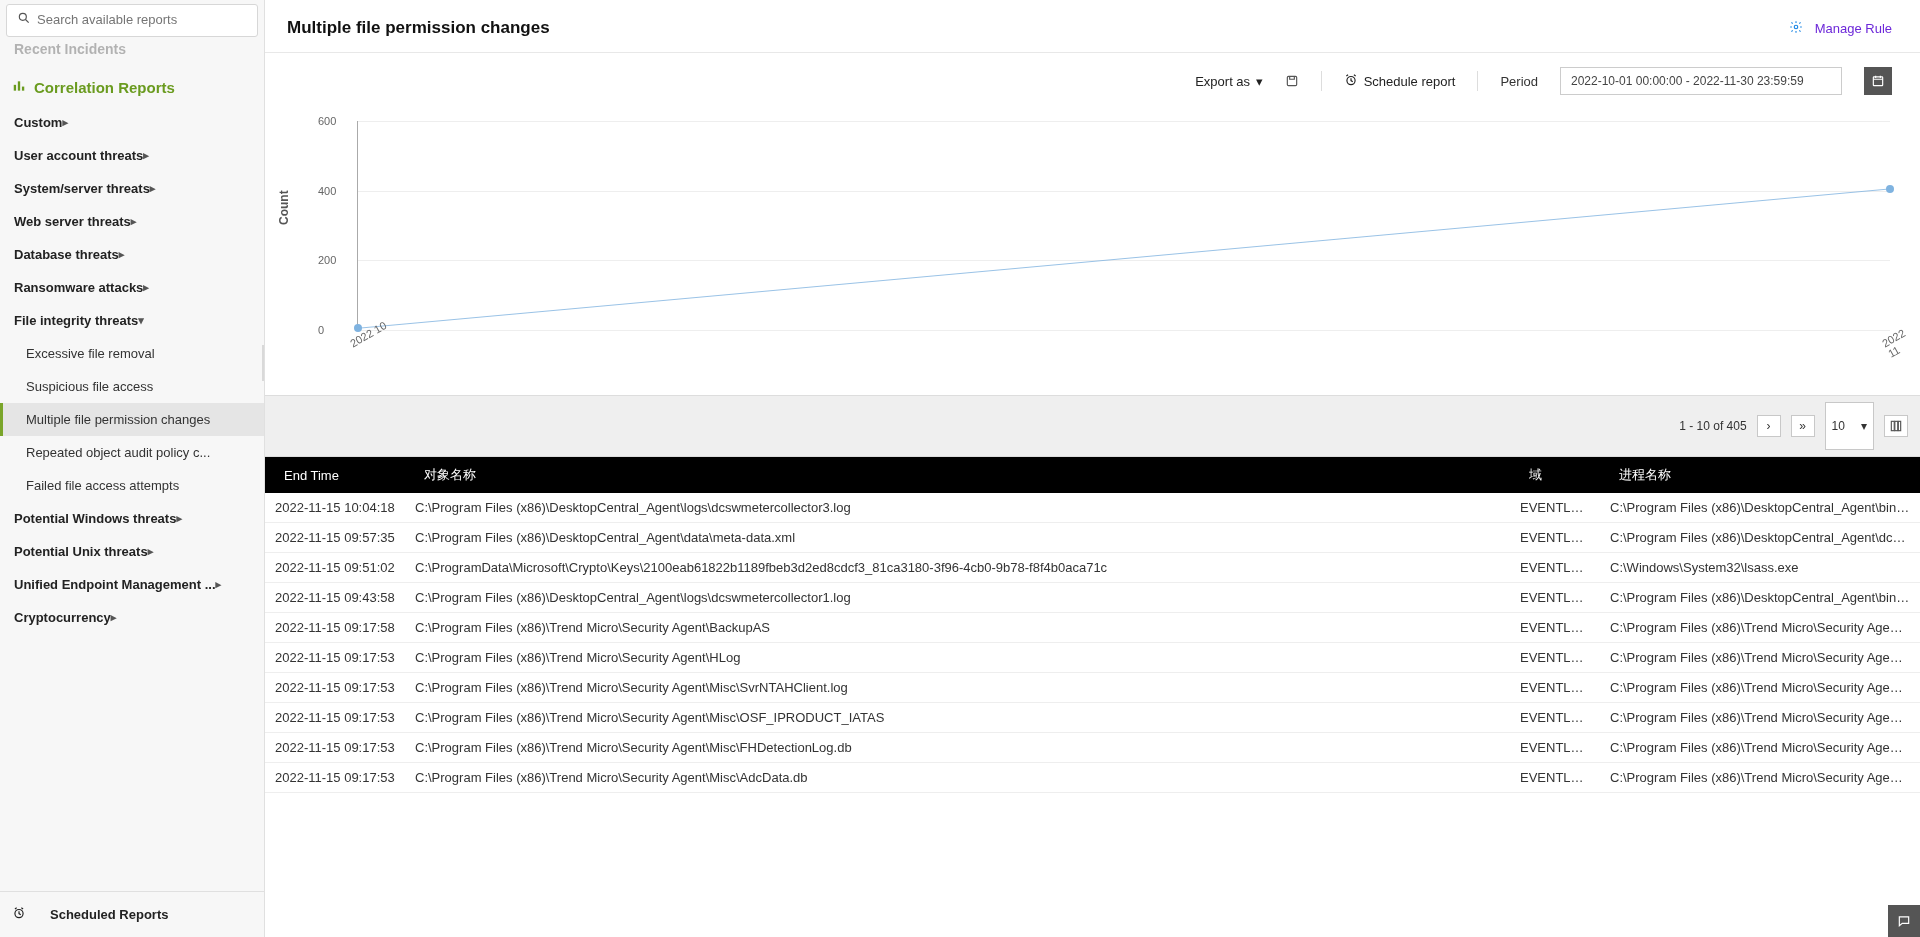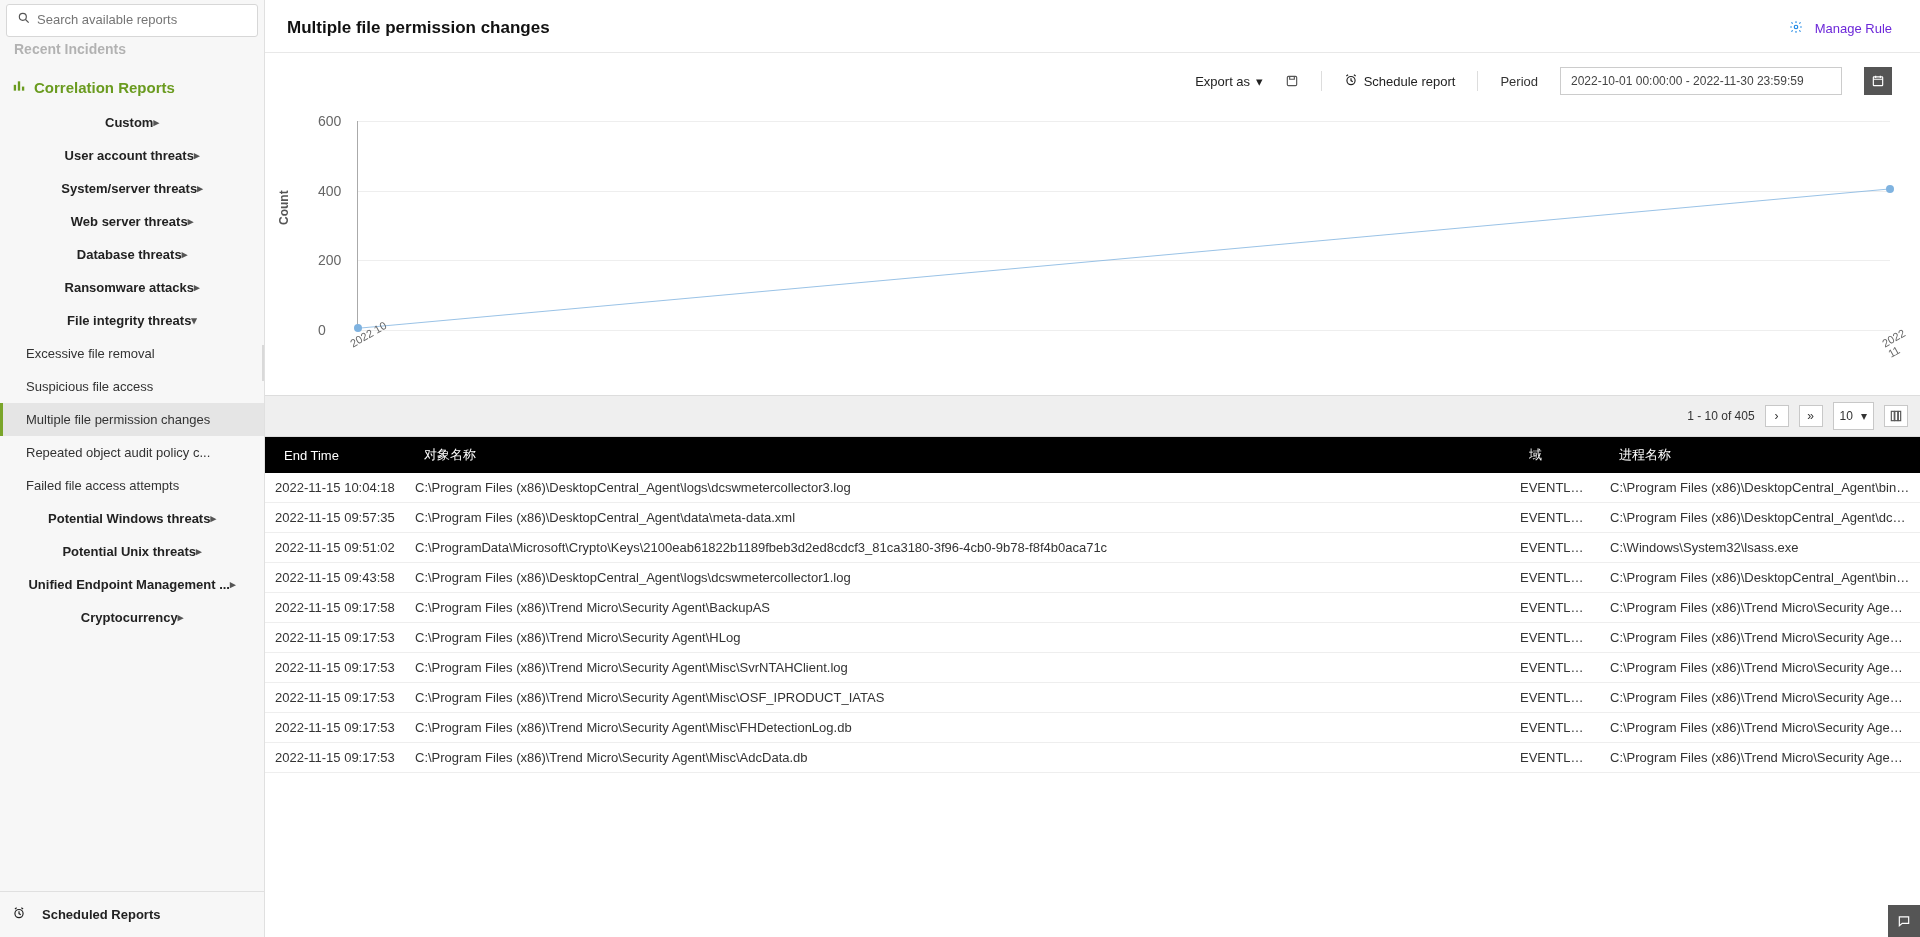--- a/index.html
+++ b/index.html
@@ -6,52 +6,52 @@
 body{background:#fff;color:#333;font-size:13px;overflow:hidden}
 .app{display:flex;height:937px;width:1920px;position:relative}
 
 
 .sidebar{width:265px;background:#f7f7f7;border-right:1px solid #e0e0e0;display:flex;flex-direction:column;overflow:hidden;position:relative}
 .search-wrap{padding:6px 10px 8px;border-bottom:1px solid #e5e5e5;display:flex;align-items:center;gap:6px;background:#fff;margin:4px 6px 4px 6px;border-radius:3px;border:1px solid #d7d7d7}
 .search-wrap input{border:none;outline:none;flex:1;font-size:13px;color:#555;background:transparent}
 .sb-body{flex:1;overflow:auto;padding-top:4px}
 .recent{font-weight:600;color:#333;padding:12px 10px 12px 14px;font-size:14px;opacity:.35;margin-top:-16px}
 .section-title{display:flex;align-items:center;gap:8px;color:#6a9b1f;font-weight:700;font-size:15px;padding:10px 10px 10px 12px}
-.cat{display:flex;align-items:center;justify-content:center;padding:9px 14px;cursor:pointer;font-weight:600;color:#222}
+.cat{display:flex;align-items:center;justify-content:flex-start;padding:9px 14px;cursor:pointer;font-weight:600;color:#222}
 .cat .chev{font-size:11px;color:#555}
 .sub{padding:9px 14px 9px 26px;cursor:pointer;color:#333}
 .sub.active{background:#e5e5e5;border-left:3px solid #7aa52a;padding-left:23px}
-.sb-footer{border-top:1px solid #e0e0e0;padding:14px 12px;display:flex;align-items:center;gap:16px;font-weight:600;color:#222}
+.sb-footer{border-top:1px solid #e0e0e0;padding:14px 12px;display:flex;align-items:center;gap:24px;font-weight:600;color:#222}
 .handle{position:absolute;right:-8px;top:345px;width:10px;height:36px;background:#d9d9d9;border-radius:0 4px 4px 0;cursor:pointer}
 
 
 .main{flex:1;display:flex;flex-direction:column;overflow:hidden}
 .hdr{display:flex;align-items:center;justify-content:space-between;padding:18px 28px 14px 22px;border-bottom:1px solid #e8e8e8}
 .hdr h1{font-size:17px;font-weight:700;color:#111}
 .manage{display:flex;align-items:center;gap:12px;color:#6d28d9;cursor:pointer;font-size:13px}
 
 .toolbar{display:flex;align-items:center;justify-content:flex-end;gap:22px;padding:14px 28px 10px}
 .tb-item{display:flex;align-items:center;gap:6px;cursor:pointer;color:#222}
 .sep{width:1px;height:20px;background:#ddd}
 .period-input{width:282px;border:1px solid #ccc;padding:6px 10px;color:#444;font-size:12px;background:#fff}
 .cal-btn{width:28px;height:28px;background:#555;color:#fff;display:flex;align-items:center;justify-content:center;cursor:pointer}
 
 
 .chart-wrap{padding:10px 30px 6px 30px;position:relative;height:290px}
 .ylabel{position:absolute;left:12px;top:120px;transform:rotate(-90deg);transform-origin:left top;font-size:12px;color:#555;font-weight:600}
 .chart{position:relative;height:210px;margin-left:62px;margin-top:6px;border-left:1px solid #aaa;border-bottom:1px solid #aaa}
 .grid{position:absolute;left:0;right:0;border-top:1px solid #eee}
-.ytick{position:absolute;left:-40px;font-size:14px;color:#666;transform:translateY(-50%)}
+.ytick{position:absolute;left:-40px;font-size:11px;color:#666;transform:translateY(-50%)}
 .chart svg{position:absolute;inset:0;width:100%;height:100%}
 .xtick{position:absolute;font-size:11px;color:#666;top:218px;transform:rotate(-30deg);transform-origin:left top}
 
 
 .tbl-bar{display:flex;align-items:center;justify-content:flex-end;gap:10px;background:#efefef;padding:6px 12px;color:#333;font-size:12px;border-top:1px solid #ddd;border-bottom:1px solid #ddd}
 .pgbtn{border:1px solid #c8c8c8;background:#fff;width:24px;height:22px;display:flex;align-items:center;justify-content:center;cursor:pointer;font-size:12px}
-.pgsel{border:1px solid #c8c8c8;background:#fff;padding:6px 6px;cursor:pointer;display:flex;align-items:center;gap:8px}
+.pgsel{border:1px solid #c8c8c8;background:#fff;padding:16px 6px;cursor:pointer;display:flex;align-items:center;gap:16px}
 table{width:100%;border-collapse:collapse;table-layout:fixed}
 thead th{background:#000000;color:#fff;text-align:left;padding:9px 19px;font-weight:500;font-size:13px}
 tbody td{padding:7px 10px;border-bottom:1px solid #eee;white-space:nowrap;overflow:hidden;text-overflow:ellipsis;color:#333;font-size:13px}
 .chat{position:absolute;right:0;bottom:0;width:32px;height:32px;background:#555;color:#fff;display:flex;align-items:center;justify-content:center;cursor:pointer}
 
 
 .ico{width:14px;height:14px;display:inline-block}
 </style>
 </head>
 <body>

